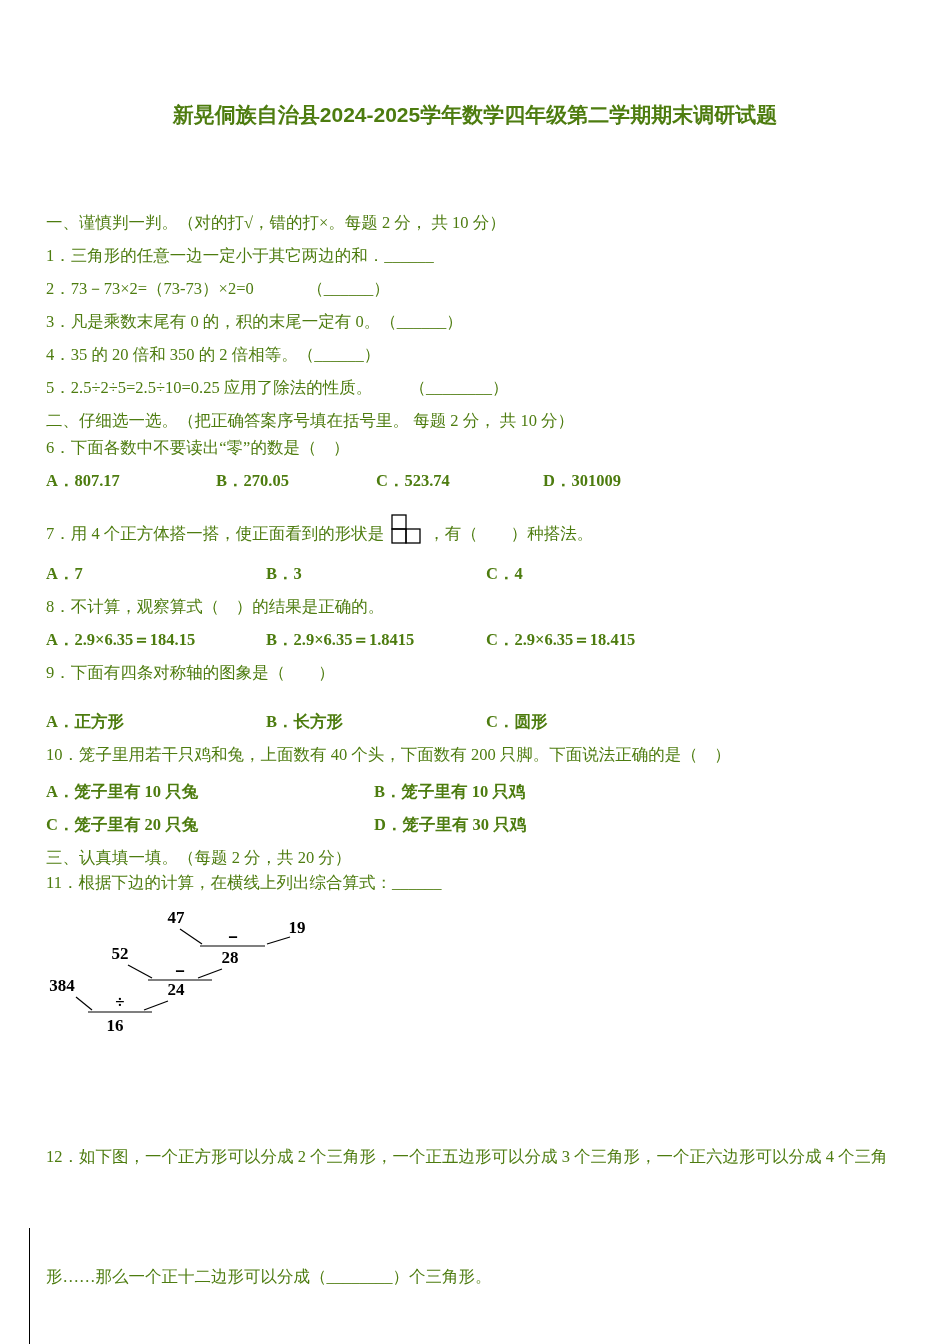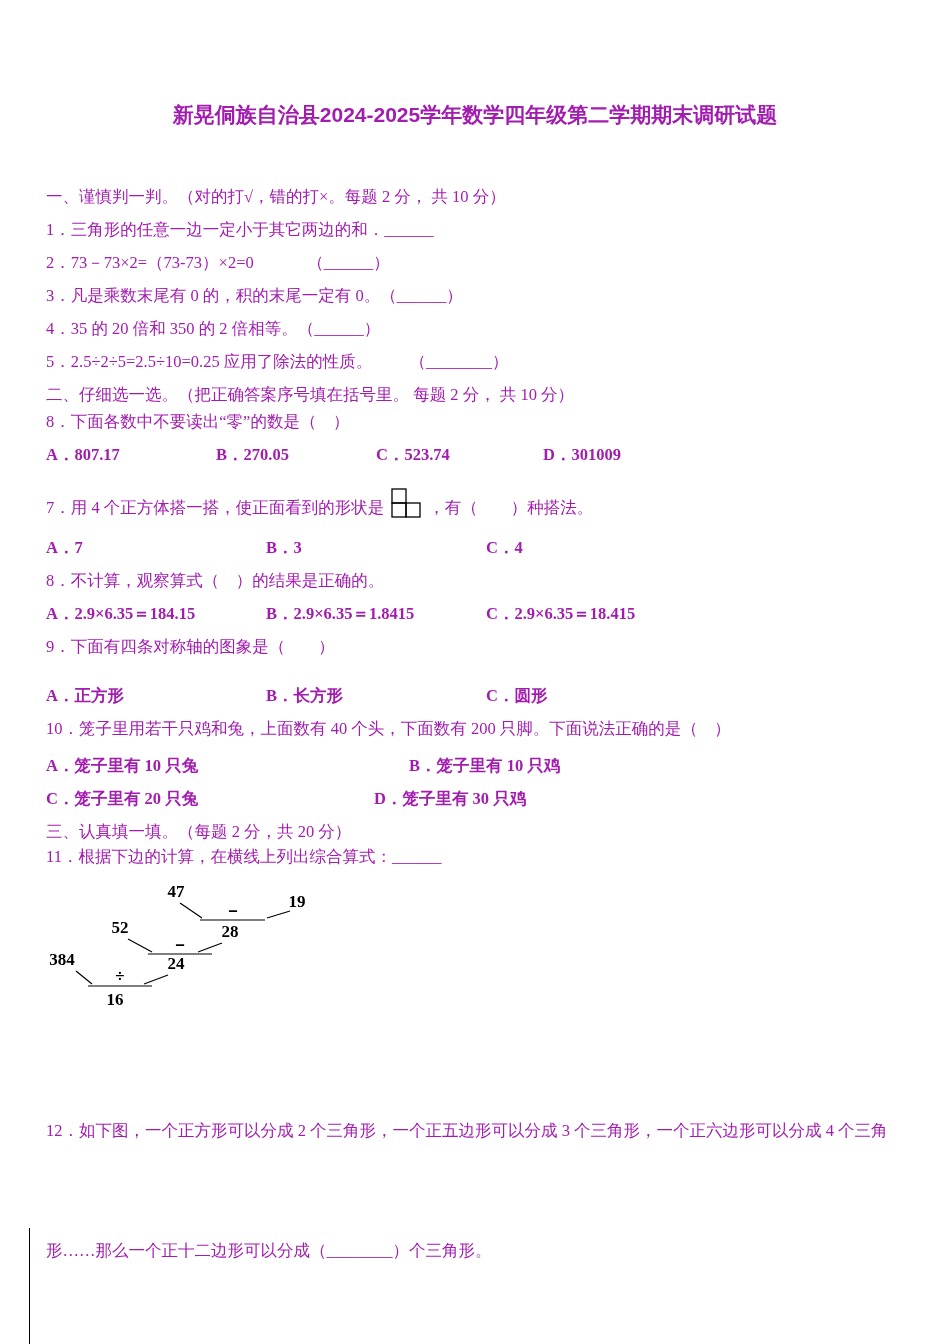--- a/index.html
+++ b/index.html
@@ -1,42 +1,42 @@
 <!DOCTYPE html>
 <html><head>
 <meta charset="utf-8">
 <style>
   html,body { margin:0; padding:0; background:#888; }
   .page {
     position:relative; width:950px; height:1344px; margin:0 auto;
-    background:#ffffff; color:#a21caf;
+    background:#ffffff; color:#4d7c0f;
     font-family:"Liberation Serif","DejaVu Serif",serif;
     font-size:16.5px; overflow:hidden;
   }
   .content { padding:0 40px 0 46px; }
   .title {
     padding-top:100px; height:30px; line-height:30px; text-align:center;
     font-family:"Liberation Sans","DejaVu Sans",sans-serif;
     font-weight:bold; font-size:21px;
   }
   .t-line { line-height:33px; white-space:pre-wrap; }
-  .sec1h { margin-top:50px; }
+  .sec1h { margin-top:76px; }
   .q6 { margin-top:-6px; }
   .opts { display:flex; line-height:33px; font-weight:bold;align-items:flex-end; }
   .opts4 > span:nth-child(1){ width:170px; }
   .opts4 > span:nth-child(2){ width:160px; }
   .opts4 > span:nth-child(3){ width:167px; }
   .opts3 > span:nth-child(1){ width:220px; }
   .opts3 > span:nth-child(2){ width:220px; }
   .opts2 > span:nth-child(1){ width:328px; }
   .q7row { margin-top:4px; height:44px; display:flex; align-items:flex-end; }
   .q7row svg { margin:0 6px; display:block; }
   .q7opts { margin-top:12px; }
   .q9opts { margin-top:16px; }
-  .q10r1 { margin-top:4px;gap:35px; }
+  .q10r1 { margin-top:4px; }
   .q11 { margin-top:-8px; }
   .tree-wrap { height:140px; }
   .tree-wrap svg { display:block; margin-left:-6px; }
   .tree-wrap text { font-family:"Liberation Serif","DejaVu Serif",serif; font-size:17px; font-weight:bold; }
   .q12 { margin-top:18px; line-height:40px; white-space:pre-wrap; }
   .margin-line { position:absolute; left:29px; top:1228px; width:1px; height:116px; background:#000; }
   svg { overflow:visible; }
 </style>
 </head>
 <body>
@@ -49,21 +49,21 @@
 
     <div class="t-line sec1h">一、谨慎判一判。（对的打√，错的打×。每题 2 分， 共 10 分）</div>
     <div class="t-line">1．三角形的任意一边一定小于其它两边的和．______</div>
     <div class="t-line">2．73－73×2=（73-73）×2=0　　　 （______）</div>
     <div class="t-line">3．凡是乘数末尾有 0 的，积的末尾一定有 0。（______）</div>
     <div class="t-line">4．35 的 20 倍和 350 的 2 倍相等。（______）</div>
     <div class="t-line">5．2.5÷2÷5=2.5÷10=0.25 应用了除法的性质。　　 （________）</div>
 
     <div class="t-line">二、仔细选一选。（把正确答案序号填在括号里。 每题 2 分， 共 10 分）</div>
 
-    <div class="t-line q6">8．下面各数中不要读出“零”的数是（　）</div>
+    <div class="t-line q6">6．下面各数中不要读出“零”的数是（　）</div>
     <div class="opts opts4">
       <span>A．807.17</span>
       <span>B．270.05</span>
       <span>C．523.74</span>
       <span>D．301009</span>
     </div>
 
     <div class="q7row">
       <span>7．用 4 个正方体搭一搭，使正面看到的形状是</span>
       <svg width="32" height="32" viewBox="0 0 32 32">

